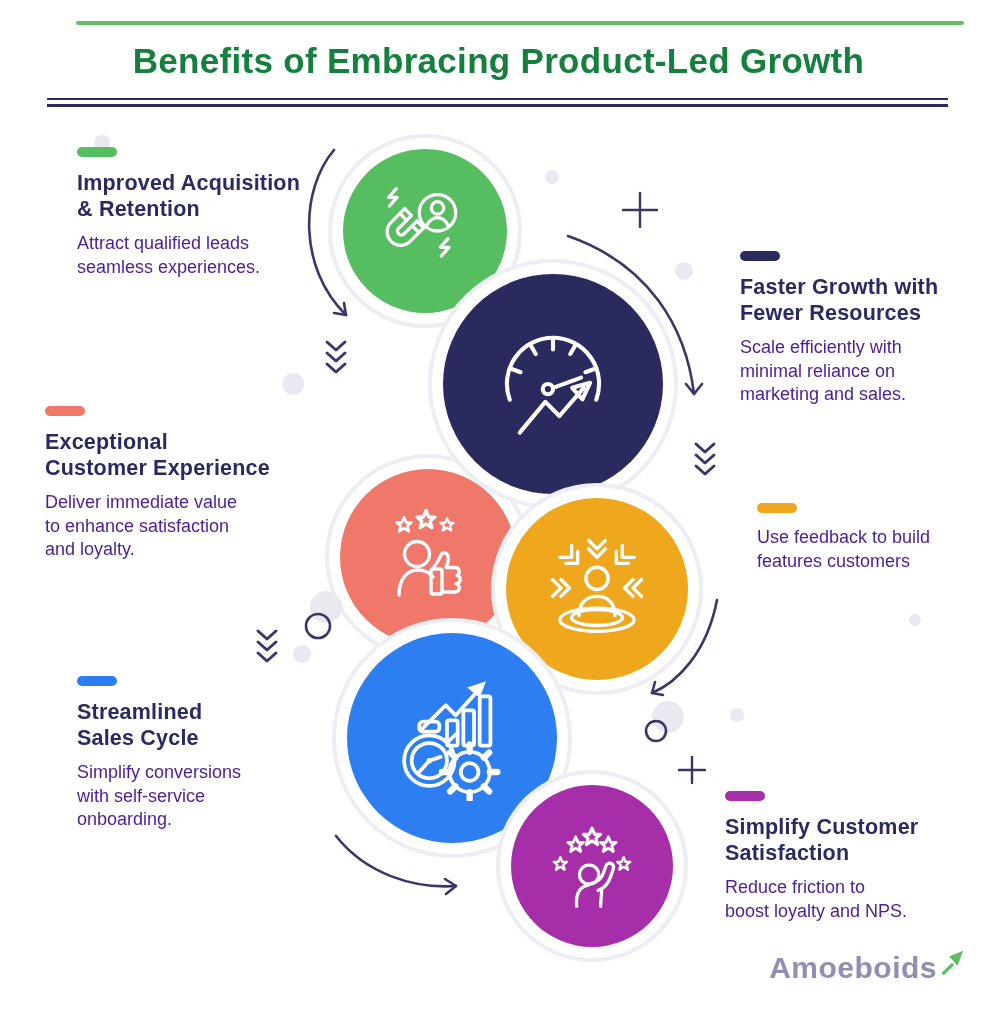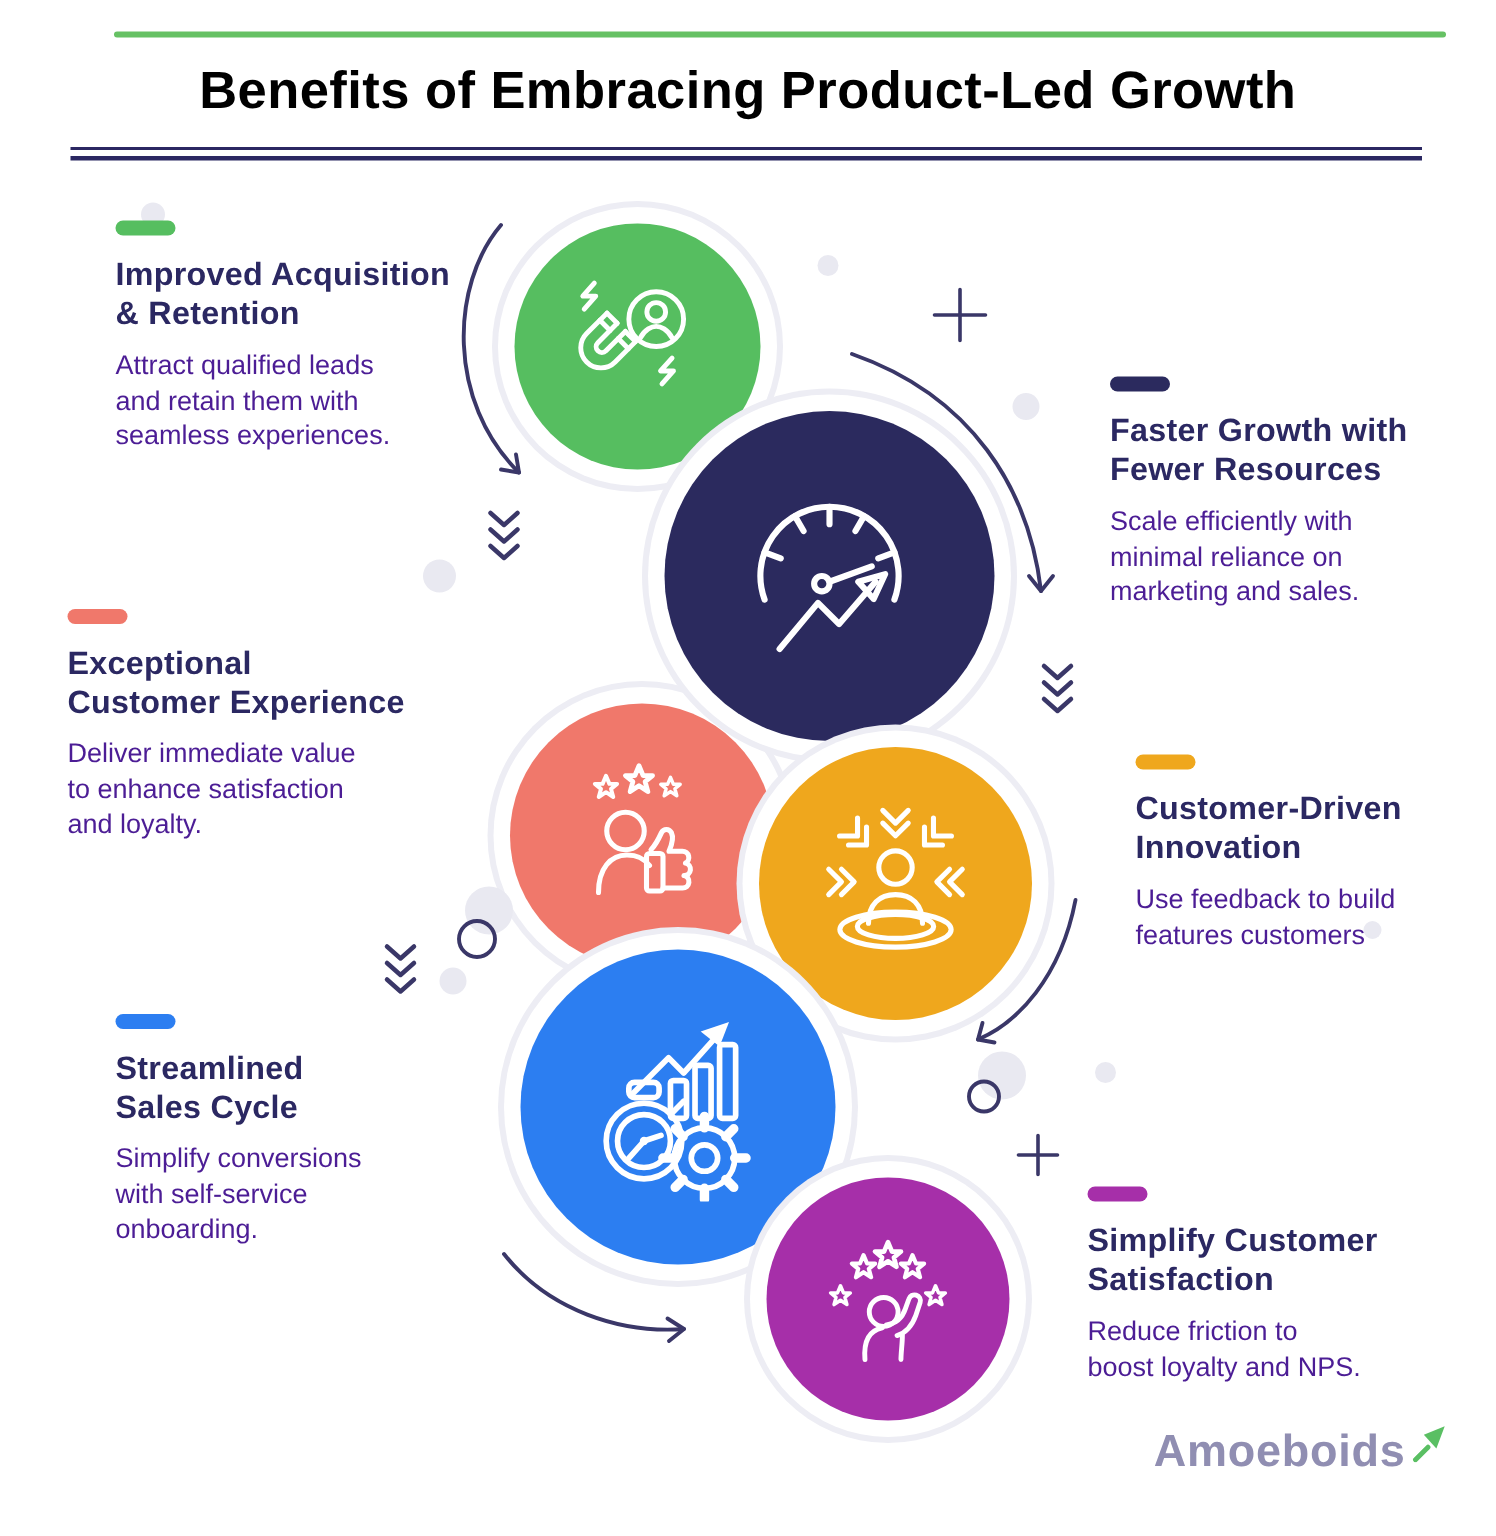--- a/index.html
+++ b/index.html
@@ -3,21 +3,21 @@
 <meta charset="utf-8">
 <style>
   html,body{margin:0;padding:0;}
   body{
     width:997px;height:1024px;position:relative;overflow:hidden;
     background:#ffffff;font-family:"Liberation Sans",sans-serif;
   }
   
   .top-rule{position:absolute;left:76px;top:21px;width:888px;height:4px;border-radius:2px;background:#66c164;}
   .page-title{position:absolute;left:0;top:41px;width:997px;text-align:center;
-    font-size:35px;font-weight:700;letter-spacing:.3px;color:#000000;}
+    font-size:35px;font-weight:700;letter-spacing:.3px;color:#15803d;}
   .title-underline{position:absolute;left:47px;top:98px;width:901px;height:4px;
     border-top:2px solid #2b2862;border-bottom:3px solid #2b2862;}
   
   .benefit{position:absolute;z-index:12;}
   .dash{width:40px;height:10px;border-radius:6px;margin-bottom:13px;}
   .t-line{font-size:21.5px;line-height:26px;font-weight:700;color:#2b2862;white-space:nowrap;letter-spacing:.2px;}
   .body-wrap{margin-top:10px;}
   .b-line{font-size:18px;line-height:23.5px;color:#4c1d95;white-space:nowrap;}
   
   .circle{position:absolute;border-radius:50%;display:flex;align-items:center;justify-content:center;
@@ -53,21 +53,20 @@
 <div class="title-underline"></div>
 
 <div class="benefit" style="left:77px;top:147px;">
   <div class="dash" style="background-color: rgb(86, 190, 96);"></div>
   <div>
     <div class="t-line">Improved Acquisition</div>
     <div class="t-line">&amp; Retention</div>
   </div>
   <div class="body-wrap">
     <div class="b-line">Attract qualified leads</div>
-    <div class="b-line">and retain them with</div>
     <div class="b-line">seamless experiences.</div>
   </div>
 </div>
 
 <div class="benefit" style="left:740px;top:251px;">
   <div class="dash" style="background-color: rgb(43, 42, 94);"></div>
   <div>
     <div class="t-line">Faster Growth with</div>
     <div class="t-line">Fewer Resources</div>
   </div>
@@ -86,24 +85,20 @@
   </div>
   <div class="body-wrap">
     <div class="b-line">Deliver immediate value</div>
     <div class="b-line">to enhance satisfaction</div>
     <div class="b-line">and loyalty.</div>
   </div>
 </div>
 
 <div class="benefit" style="left:757px;top:503px;">
   <div class="dash" style="background-color: rgb(239, 167, 29);"></div>
-  <div>
-    <div class="t-line">Customer-Driven</div>
-    <div class="t-line">Innovation</div>
-  </div>
   <div class="body-wrap">
     <div class="b-line">Use feedback to build</div>
     <div class="b-line">features customers</div>
   </div>
 </div>
 
 <div class="benefit" style="left:77px;top:676px;">
   <div class="dash" style="background-color: rgb(44, 126, 241);"></div>
   <div>
     <div class="t-line">Streamlined</div>

